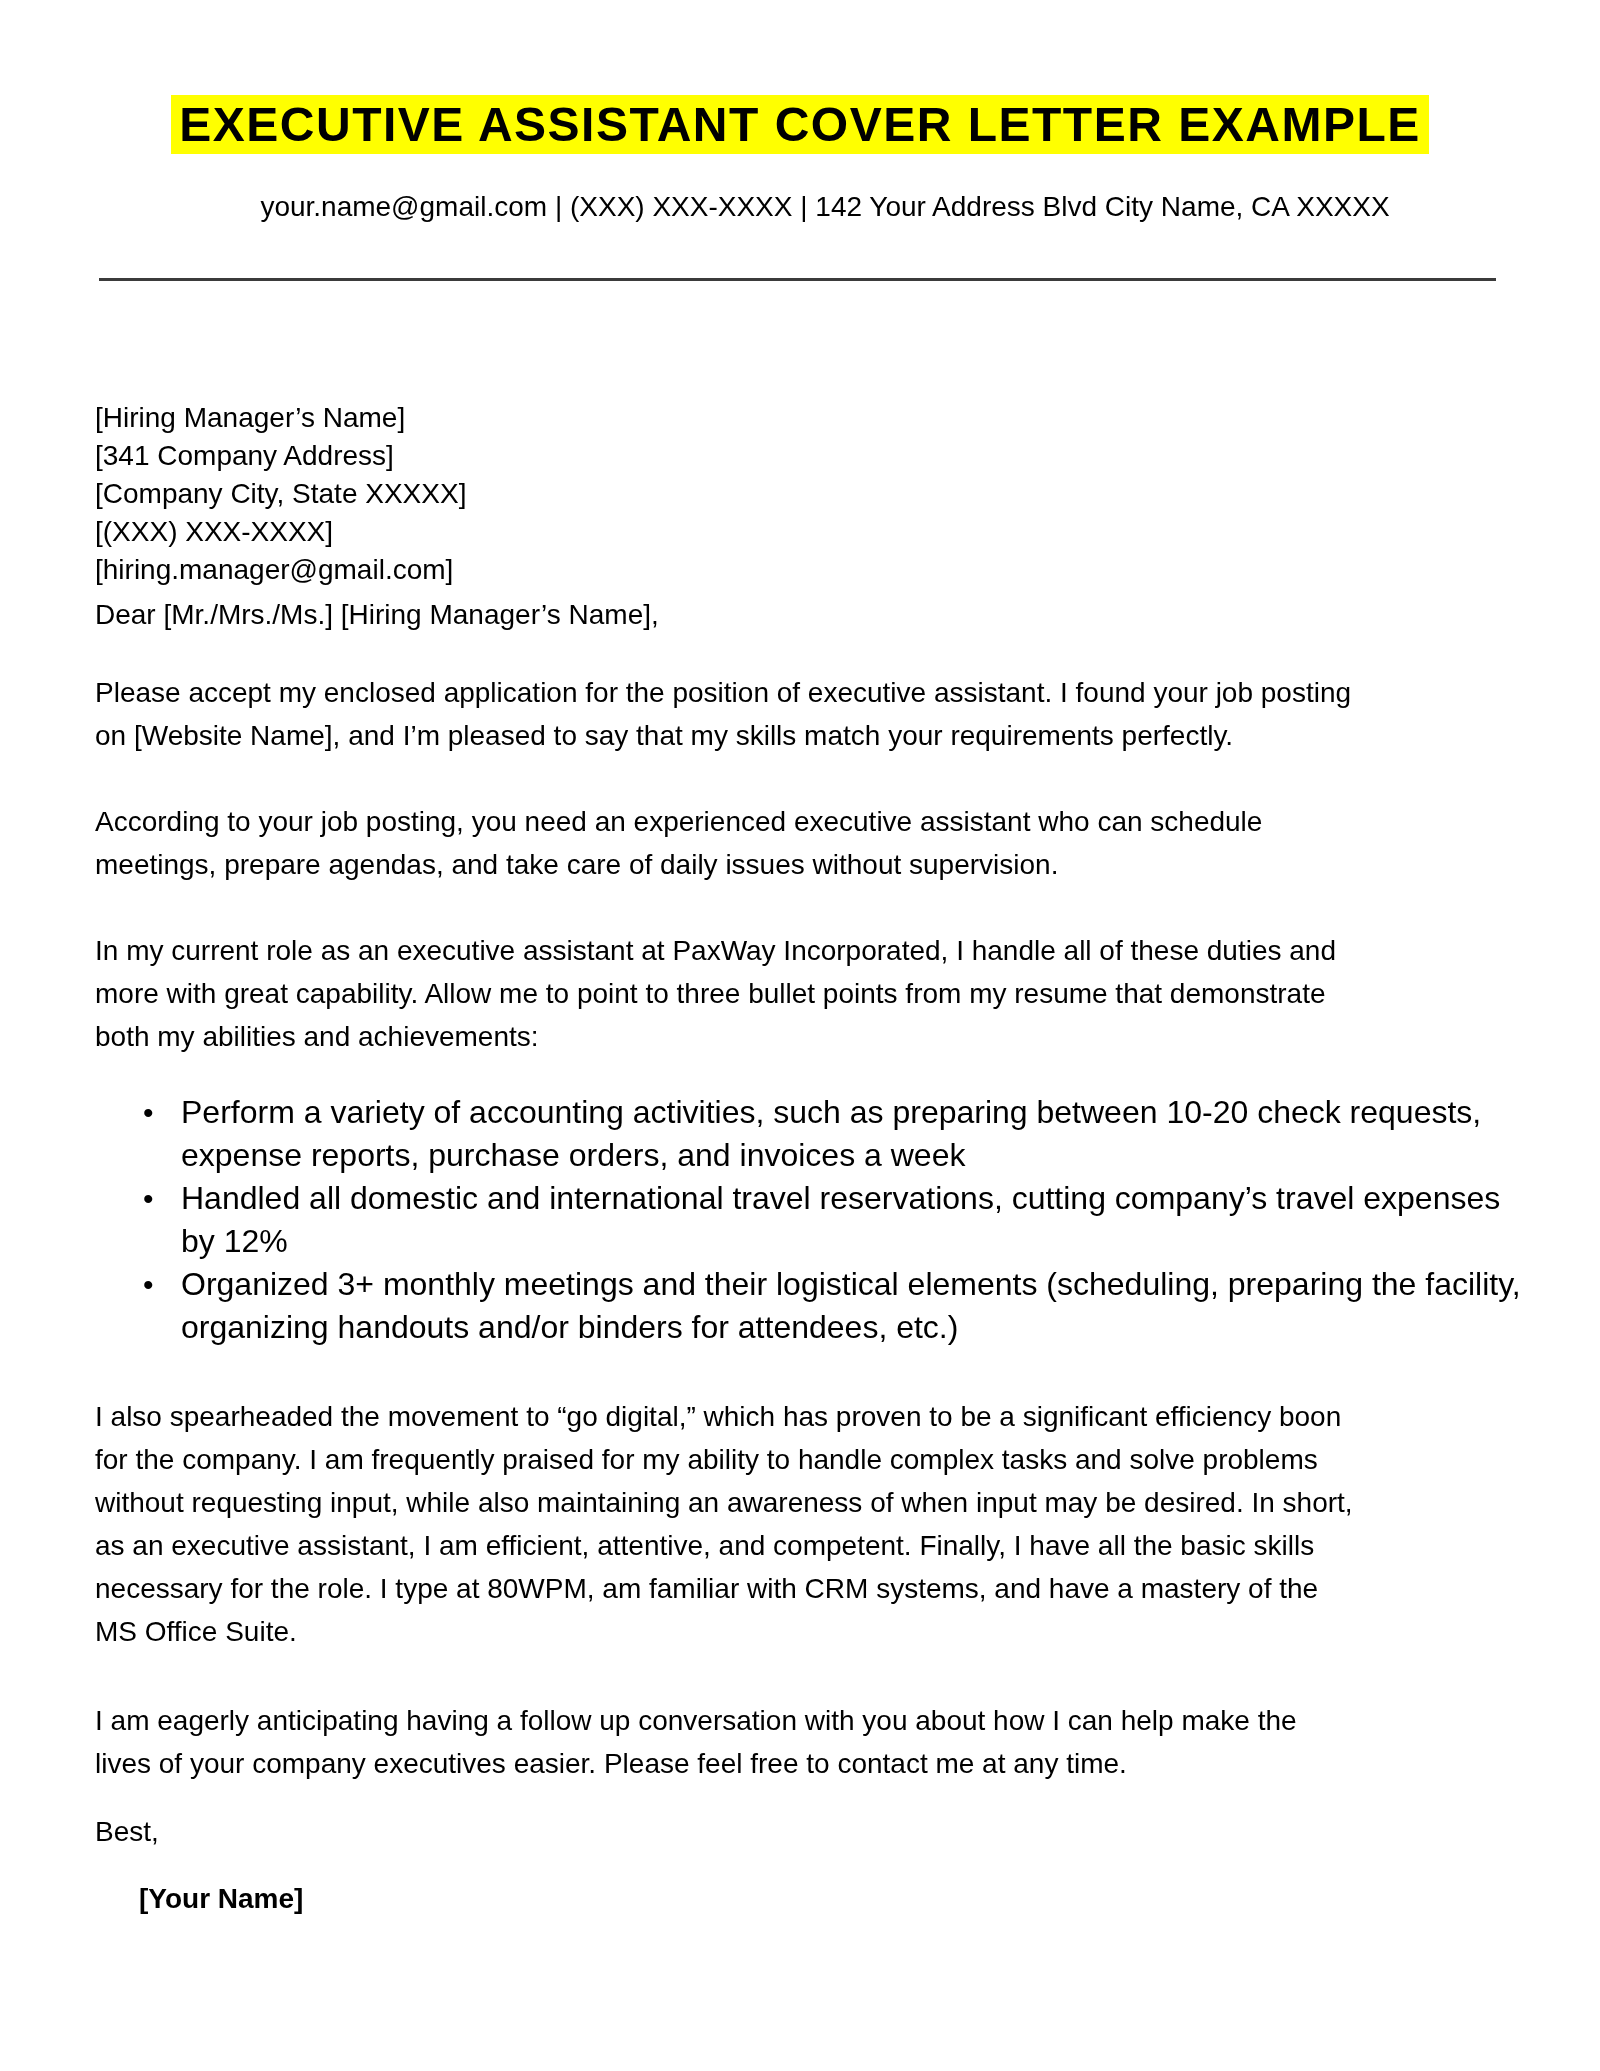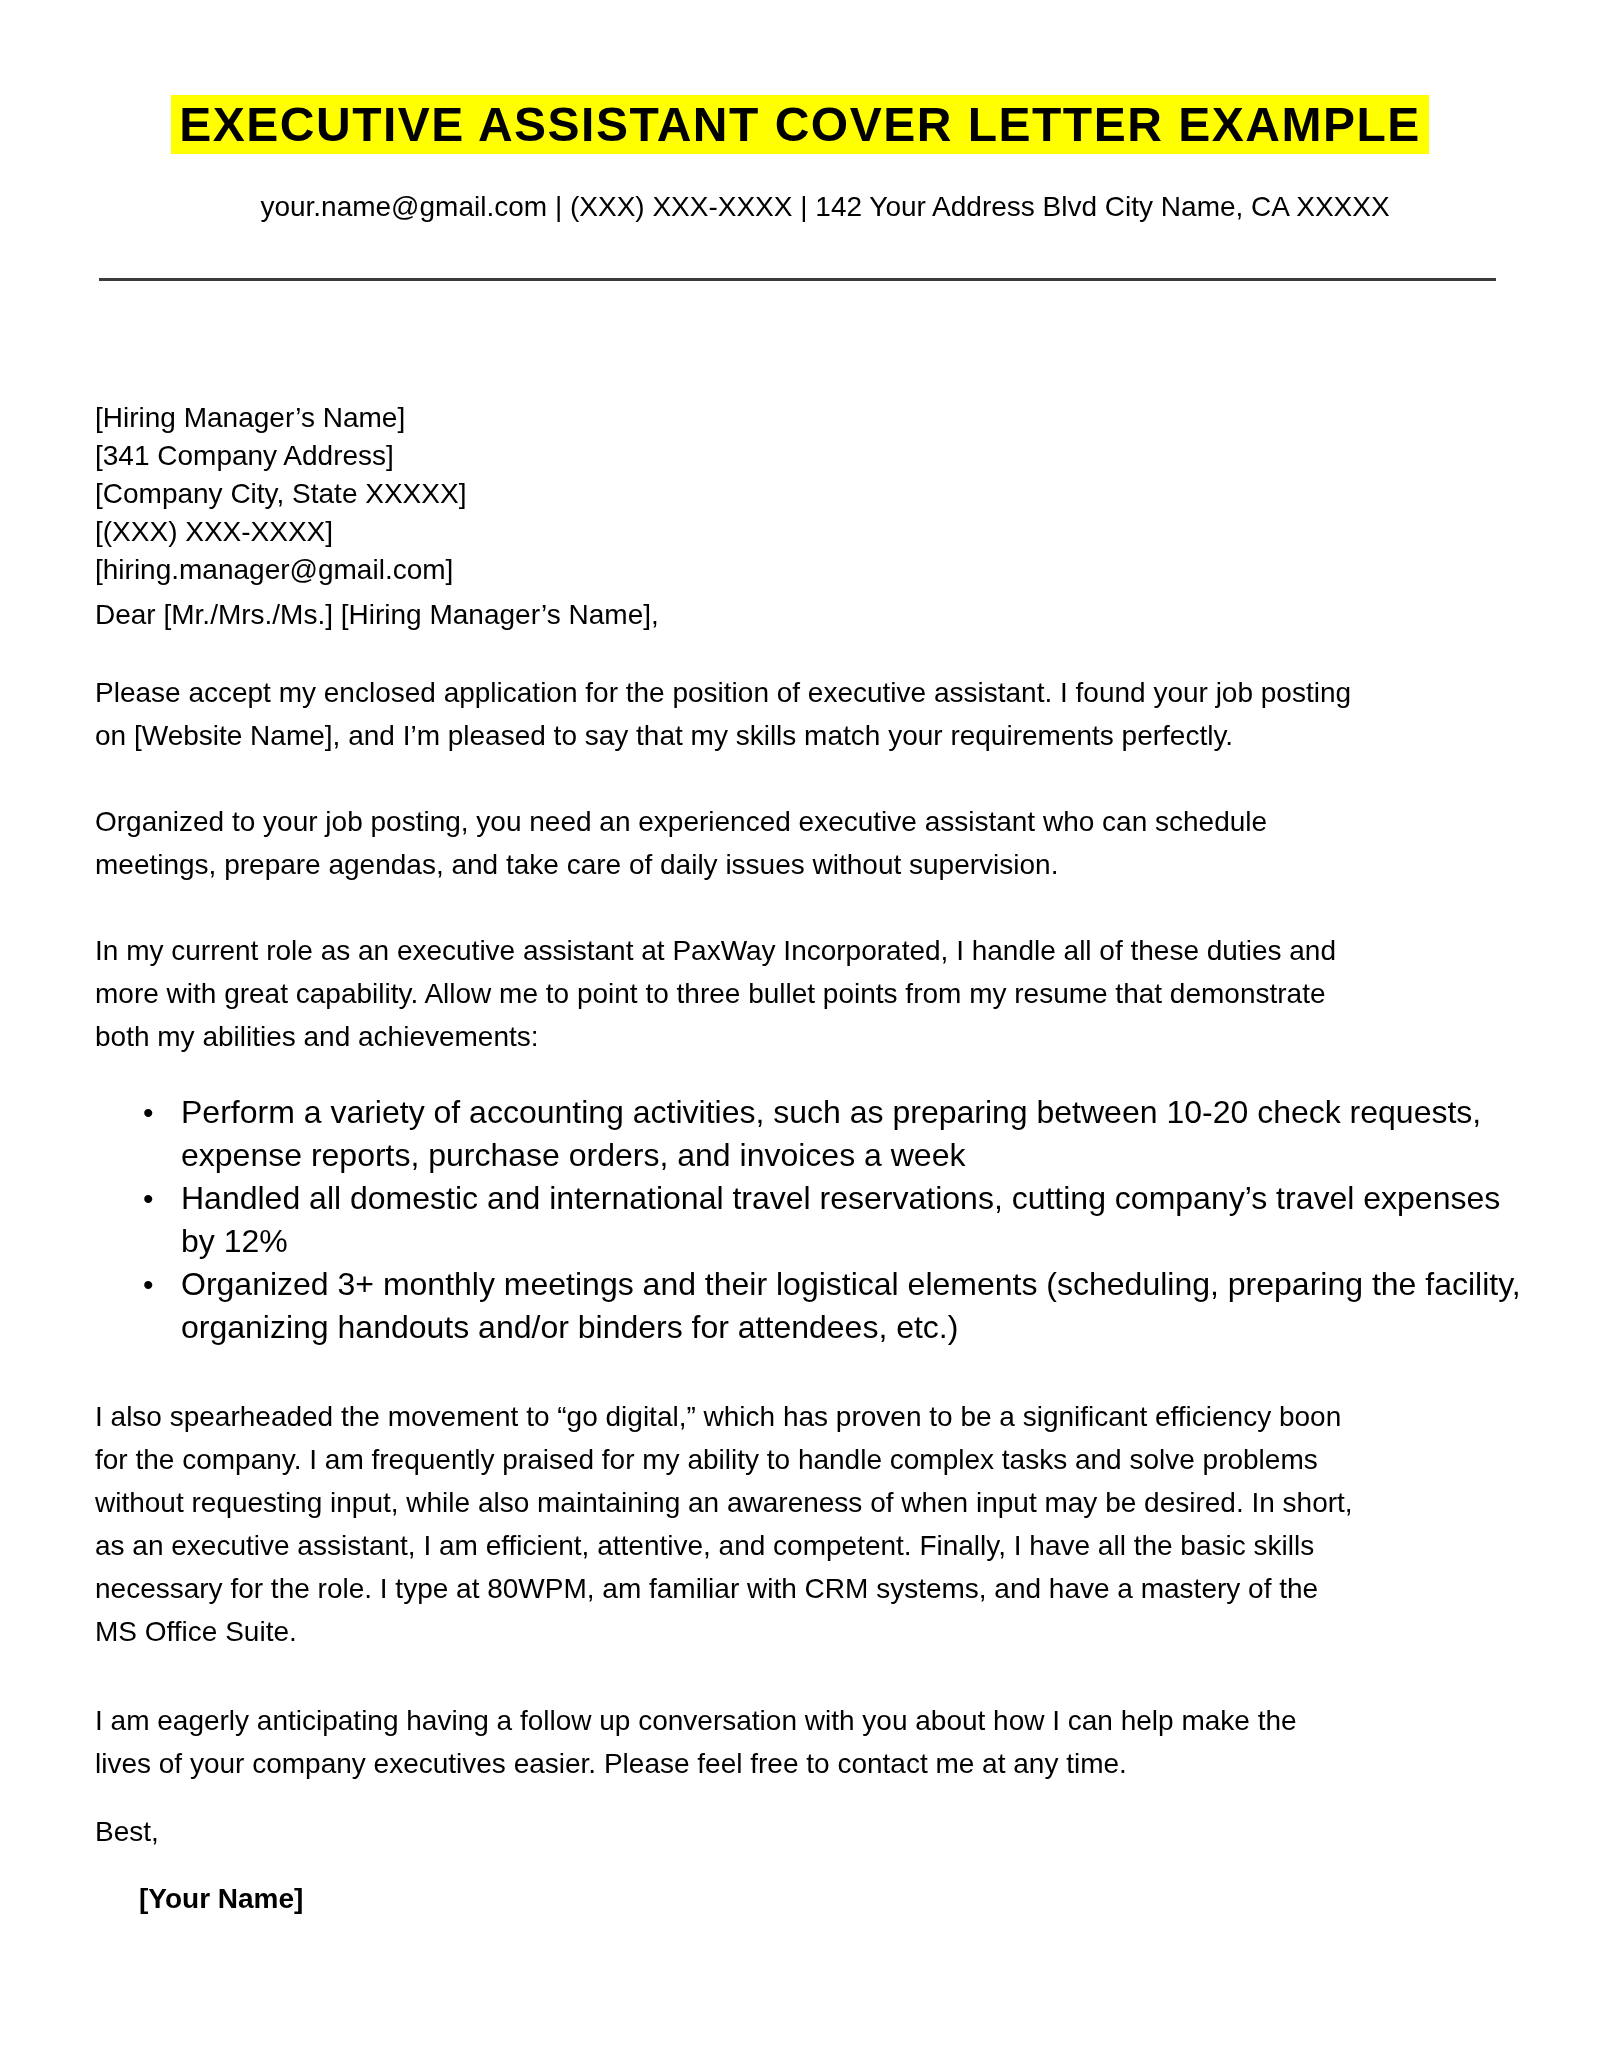--- a/index.html
+++ b/index.html
@@ -116,21 +116,21 @@
 [341 Company Address]
 [Company City, State XXXXX]
 [(XXX) XXX-XXXX]
 [hiring.manager@gmail.com]</div>
 
   <div class="block salutation">Dear [Mr./Mrs./Ms.] [Hiring Manager’s Name],</div>
 
   <div class="block para-1">Please accept my enclosed application for the position of executive assistant. I found your job posting
 on [Website Name], and I’m pleased to say that my skills match your requirements perfectly.</div>
 
-  <div class="block para-2">Organized to your job posting, you need an experienced executive assistant who can schedule
+  <div class="block para-2">According to your job posting, you need an experienced executive assistant who can schedule
 meetings, prepare agendas, and take care of daily issues without supervision.</div>
 
   <div class="block para-3">In my current role as an executive assistant at PaxWay Incorporated, I handle all of these duties and
 more with great capability. Allow me to point to three bullet points from my resume that demonstrate
 both my abilities and achievements:</div>
 
   <ul class="bullet-list">
     <li>Perform a variety of accounting activities, such as preparing between 10-20 check requests,
 expense reports, purchase orders, and invoices a week</li>
     <li>Handled all domestic and international travel reservations, cutting company’s travel expenses

